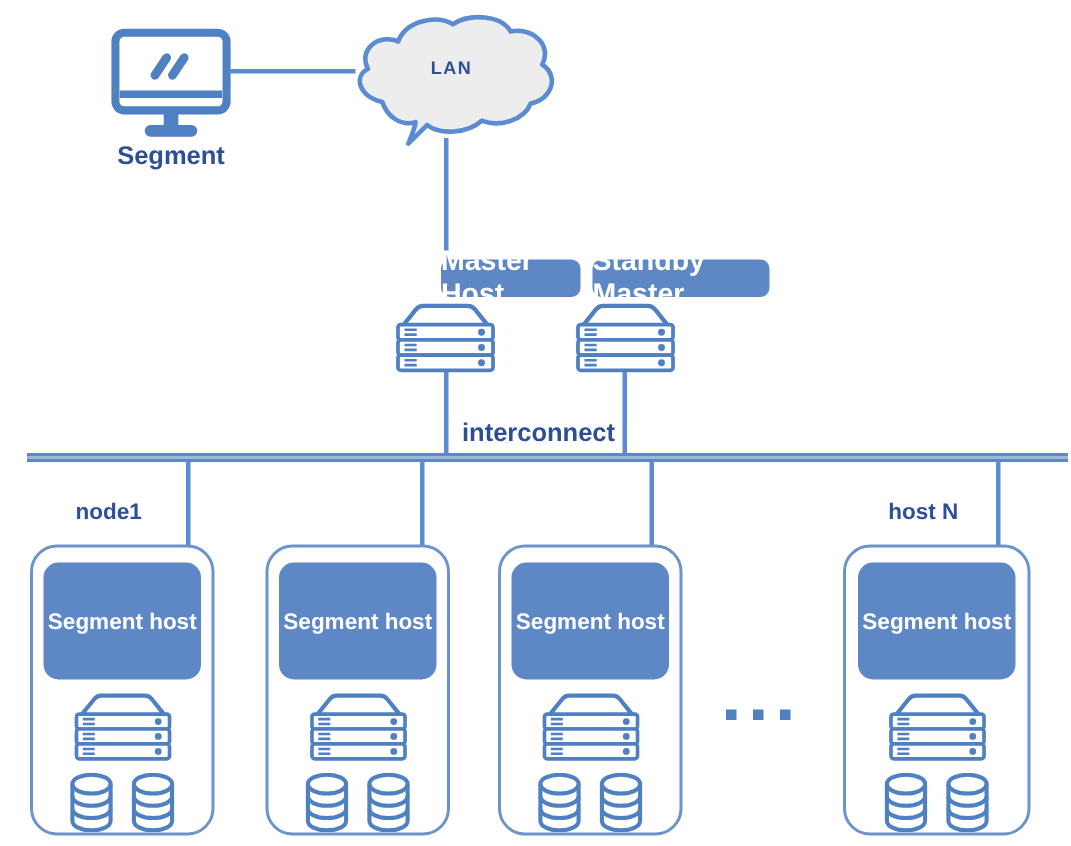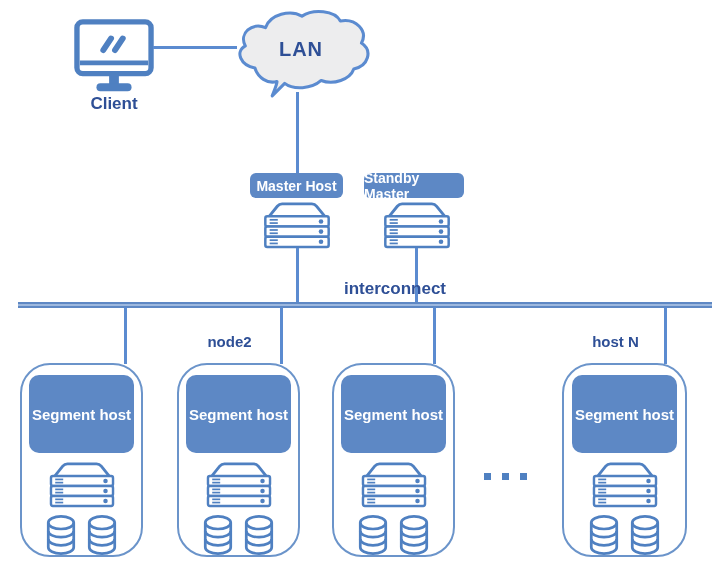--- a/index.html
+++ b/index.html
@@ -6,40 +6,41 @@
   .canvas{
     position:relative;width:714px;height:564px;background:#ffffff;
     font-family:"Liberation Sans", sans-serif;overflow:hidden;
   }
   .abs{position:absolute;}
   .lbl{color:#2e4f96;font-weight:bold;text-align:center;}
   .client-lbl{left:70px;top:94px;width:88px;font-size:17px;}
   .cloud-wrap{left:229px;top:7px;width:144px;height:97px;}
   .cloud-svg{position:absolute;left:0;top:0;width:100%;height:100%;}
   .cloud-text{position:absolute;left:0;top:31px;width:100%;text-align:center;
-    color:#2e4f96;font-weight:bold;font-size:20px;letter-spacing:1px;}
+    color:#2e4f96;font-weight:bold;font-size:12px;letter-spacing:1px;}
   .hline{background:#5b8bd0;height:3px;}
   .vline{background:#5b8bd0;width:3px;}
   .badge{
-    background:#5d88c5;color:#ffffff;font-weight:bold;font-size:14px;
+    background:#5d88c5;color:#ffffff;font-weight:bold;font-size:19px;
     border-radius:6px;display:flex;align-items:center;justify-content:center;
     height:25px;
+    margin-left:44px;
   }
   .server-svg{width:80px;height:48px;}
-  .interconnect-lbl{left:299px;top:279px;width:120px;font-size:17px;padding-left:36px;}
+  .interconnect-lbl{left:299px;top:279px;width:120px;font-size:17px;}
   .bus{
     left:18px;top:302px;width:694px;height:6px;
     background:#9db8de;border-top:2px solid #5e88c4;border-bottom:2px solid #5e88c4;
     box-sizing:border-box;
   }
   .drop{top:307px;height:57px;width:3px;background:#5b8bd0;}
   .node-label{top:333px;height:18px;font-size:15px;}
   .node-box{
     top:363px;width:123px;height:194px;background:#ffffff;
-    border:2.5px solid #6b94ca;border-radius:30px;box-sizing:border-box;
+    border:2.5px solid #6b94ca;border-radius:18px;box-sizing:border-box;
     display:flex;flex-direction:column;align-items:center;
   }
   .segment{
     margin-top:10px;width:105px;height:78px;background:#5d88c5;border-radius:10px;
     color:#ffffff;font-weight:bold;font-size:15px;
     display:flex;align-items:center;justify-content:center;text-align:center;
   }
   .node-server{margin-top:8px;width:76px;height:47px;}
   .cyl-row{margin-top:7px;display:flex;gap:9px;}
   .cyl{width:32px;height:40px;}
@@ -86,55 +87,55 @@
       <path d="M 3 26.5 C 3 30.4 9.3 33.4 17 33.4 C 24.7 33.4 31 30.4 31 26.5" fill="none" stroke="#4f80c1" stroke-width="3"></path>
     </symbol>
   </defs>
 </svg>
 
 <div class="canvas">
 
   <svg class="abs" style="left:73px;top:18px;width:82px;height:78px">
       <use href="#sym-monitor"></use>
     </svg>
-  <div class="abs lbl client-lbl">Client</div>
+  <div class="abs lbl client-lbl">Segment</div>
 
   <div class="abs hline" style="left:153px;top:46px;width:84px"></div>
 
   <div class="abs cloud-wrap">
     <svg class="cloud-svg">
         <use href="#sym-cloud"></use>
       </svg>
     <div class="cloud-text">LAN</div>
   </div>
 
   <div class="abs vline" style="left:296px;top:92px;height:82px"></div>
 
   <div class="abs badge" style="left:250px;top:173px;width:93px">Master Host</div>
-  <div class="abs badge" style="left:364px;top:173px;width:100px">Standby Master</div>
+  <div class="abs badge" style="left:351px;top:173px;width:118px">Standby Master</div>
 
   <svg class="abs server-svg" style="left:257px;top:201px">
       <use href="#sym-server"></use>
     </svg>
   <svg class="abs server-svg" style="left:377px;top:201px">
       <use href="#sym-server"></use>
     </svg>
 
   <div class="abs vline" style="left:296px;top:248px;height:56px"></div>
   <div class="abs vline" style="left:415px;top:248px;height:56px"></div>
 
   <div class="abs lbl interconnect-lbl">interconnect</div>
   <div class="abs bus"></div>
 
   <div class="abs drop" style="left:124px"></div>
   <div class="abs drop" style="left:280px"></div>
   <div class="abs drop" style="left:433px"></div>
   <div class="abs drop" style="left:664px"></div>
 
-  <div class="abs lbl node-label" style="left:168px;width:123px">node2</div>
+  <div class="abs lbl node-label" style="left:11px;width:123px">node1</div>
   <div class="abs lbl node-label" style="left:553px;width:125px">host N</div>
 
   <div class="abs node-box" style="left:20px">
     <div class="segment">Segment host</div>
     <svg class="node-server">
         <use href="#sym-server"></use>
       </svg>
     <div class="cyl-row">
       <svg class="cyl">
           <use href="#sym-cylinder"></use>

